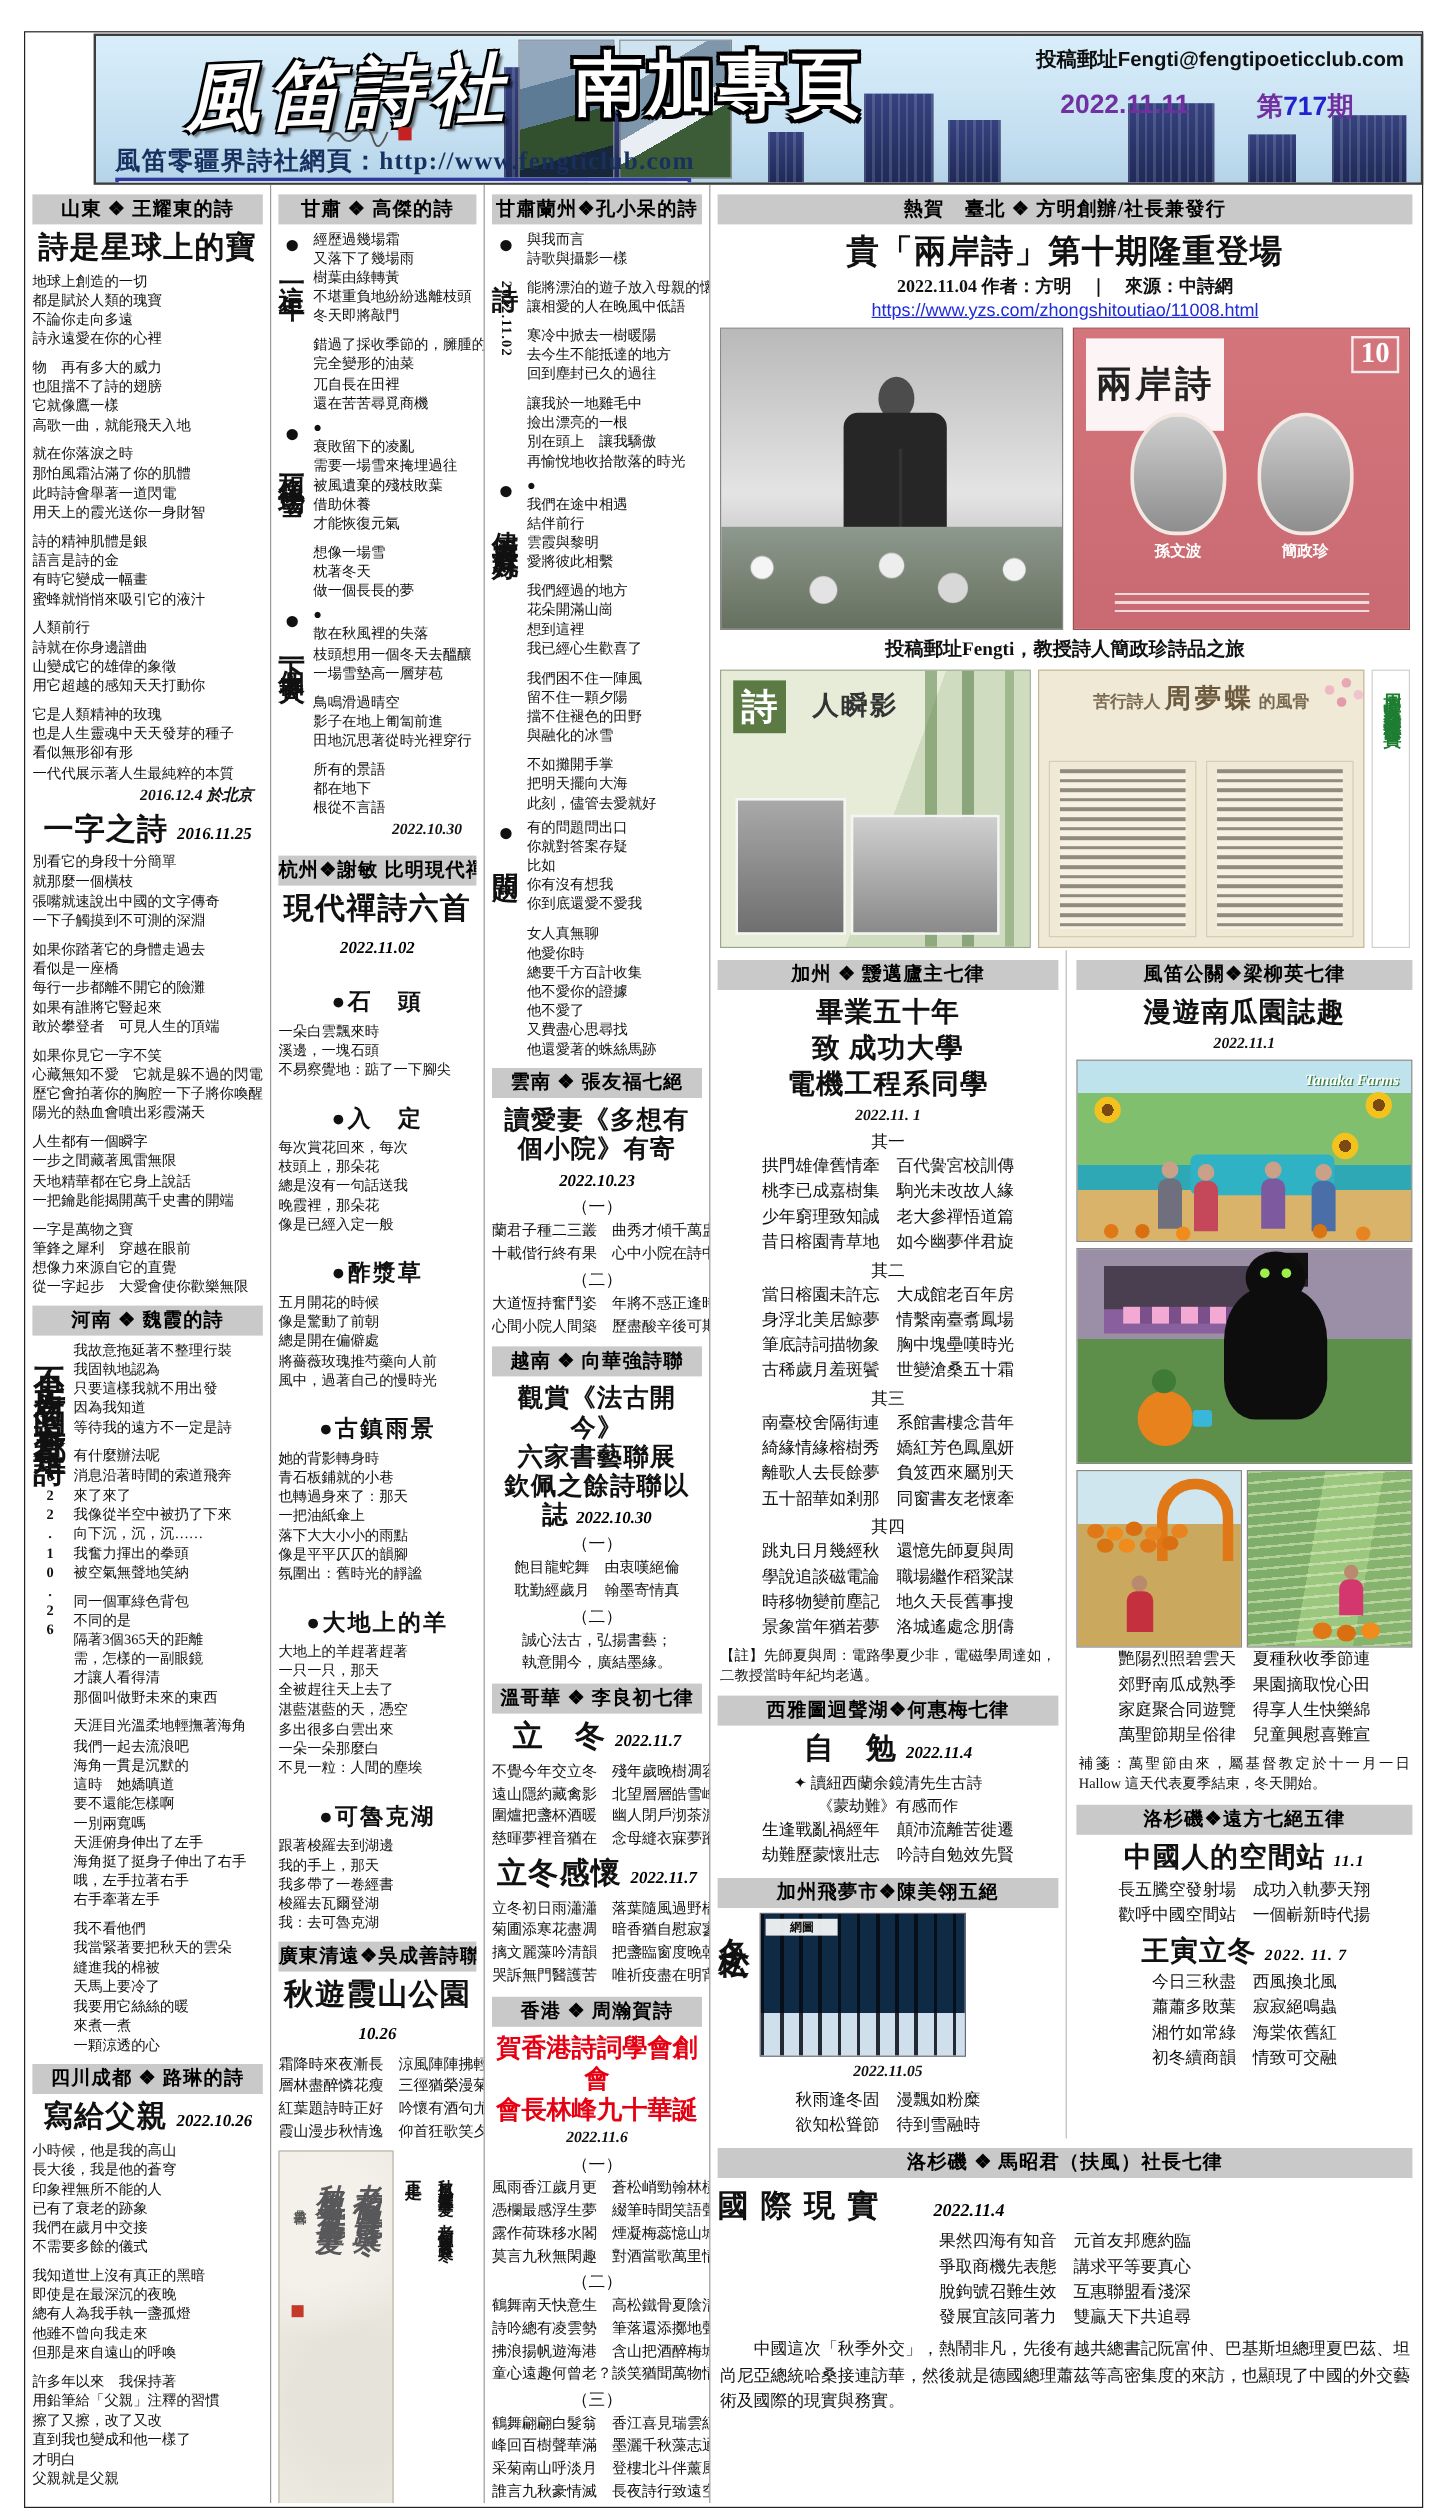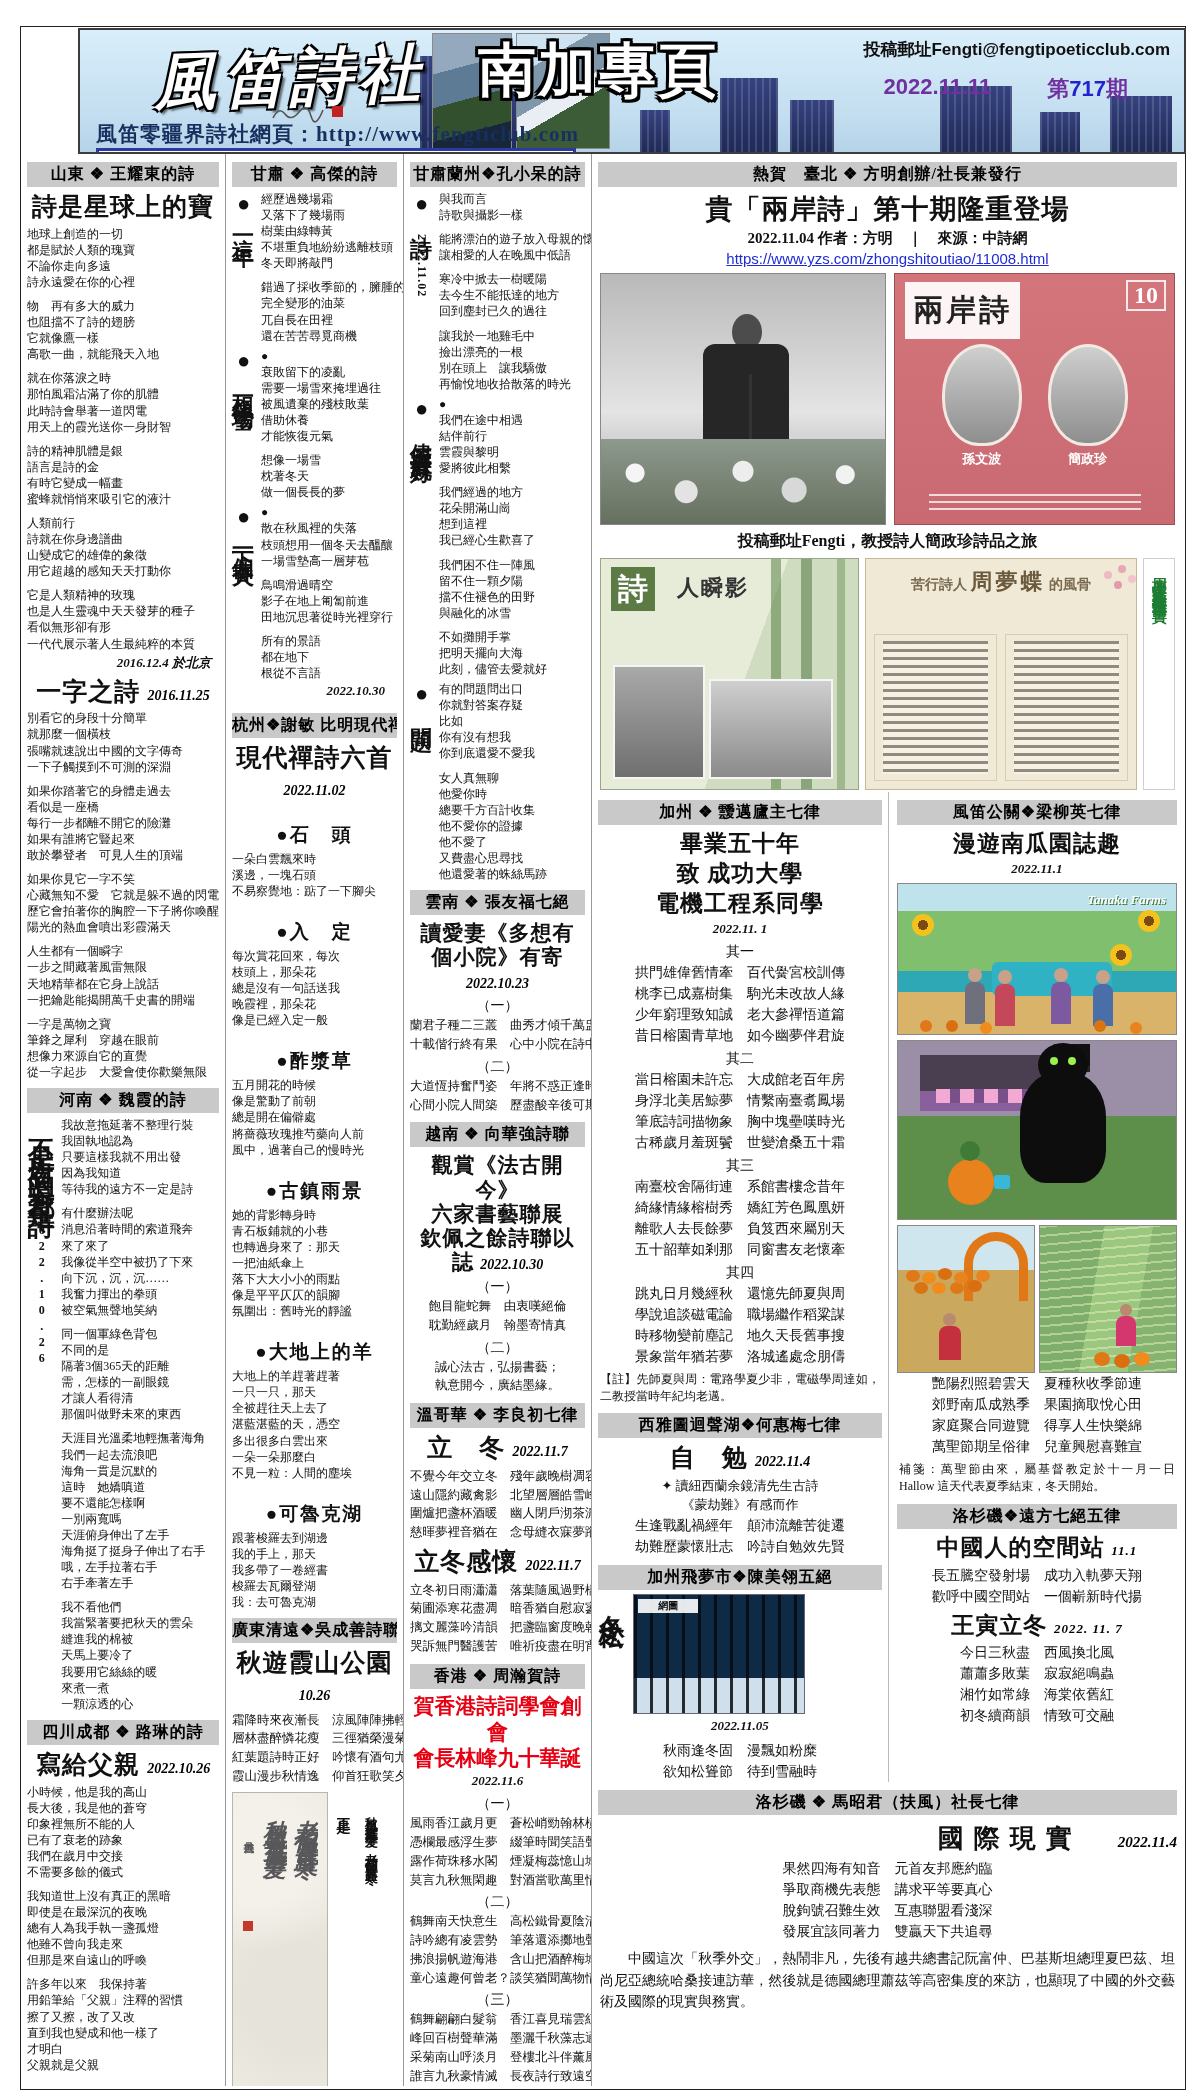--- a/index.html
+++ b/index.html
@@ -78,21 +78,21 @@
   .spk-body{position:absolute;left:36%;top:28%;width:86px;height:110px;border-radius:12px 12px 0 0;background:#262626;}
   .spk-mic{position:absolute;left:52%;top:40%;width:3px;height:70px;background:#333;}
   .spk-flowers{position:absolute;left:0;bottom:0;width:100%;height:34%;
       background:radial-gradient(circle at 12% 40%,#f5f5f5 0 9px,transparent 10px),
                  radial-gradient(circle at 30% 62%,#e3e3e3 0 11px,transparent 12px),
                  radial-gradient(circle at 50% 38%,#ededed 0 10px,transparent 11px),
                  radial-gradient(circle at 68% 60%,#d8d8d8 0 12px,transparent 13px),
                  radial-gradient(circle at 86% 42%,#f2f2f2 0 9px,transparent 10px),
                  linear-gradient(#8d998d,#66705f);}
   .cover{flex:1;background:linear-gradient(#d4747b,#c96a72);position:relative;border:1px solid #985055;overflow:hidden;}
-  .cover-band{position:absolute;left:10px;top:8px;background:rgba(255,255,255,.92);padding:8px 8px;
+  .cover-band{position:absolute;left:10px;top:8px;background:rgba(255,255,255,.92);padding:18px 8px;
       font-size:30px;font-weight:900;letter-spacing:3px;color:#222;}
   .cover-issue{position:absolute;right:8px;top:6px;color:#fff;font-size:24px;font-weight:bold;border:2px solid rgba(255,255,255,.85);padding:0 6px;}
   .cover-ports{position:absolute;left:0;top:70px;width:100%;display:flex;justify-content:center;gap:26px;}
   .port{width:74px;height:96px;border-radius:50% 50% 46% 46%;border:3px solid #f3e9e2;
       background:linear-gradient(#cfcfcf,#8e8e8e);}
   .pname{color:#fff;font-size:13px;text-align:center;margin-top:4px;font-weight:bold;}
   .cover-lines{position:absolute;bottom:12px;left:12%;width:76%;height:18px;
       background:repeating-linear-gradient(to bottom,rgba(255,255,255,.75) 0 2px,transparent 2px 7px);}
   .capt{text-align:center;font-size:16px;font-weight:bold;margin:6px 0;}
   .collage{display:flex;gap:6px;height:232px;margin:2px;}
@@ -178,21 +178,21 @@
   .pcol2{font-size:13px;}
   .callig{position:relative;width:96px;height:296px;background:
       radial-gradient(circle at 30% 20%,#f3f1ea 0 20%,transparent 40%),
       radial-gradient(circle at 70% 70%,#e6e3da 0 25%,transparent 50%),#edeae2;
       border:1px solid #b9b5a8;display:flex;justify-content:flex-end;padding:8px 6px;box-sizing:border-box;}
   .ccol{writing-mode:vertical-rl;font-size:23px;font-weight:bold;color:#3e3e42;font-style:italic;letter-spacing:6px;opacity:.85;}
   .csign{position:absolute;left:8px;top:40px;writing-mode:vertical-rl;font-size:11px;color:#555;}
   .cseal{position:absolute;left:10px;top:128px;width:10px;height:10px;background:#c43a2a;}
 
   .intl{border-top:0;}
-  .ititle{font-size:26px;font-weight:bold;text-align:right;letter-spacing:10px;margin:6px 0 2px;}
+  .ititle{font-size:26px;font-weight:bold;text-align:left;letter-spacing:10px;margin:6px 0 2px;}
   a{cursor:pointer;}
 </style>
 </head>
 <body>
 
 <div class="page">
   <div class="frame"></div>
 
   <div class="banner">
     <div class="bld b1"></div>

